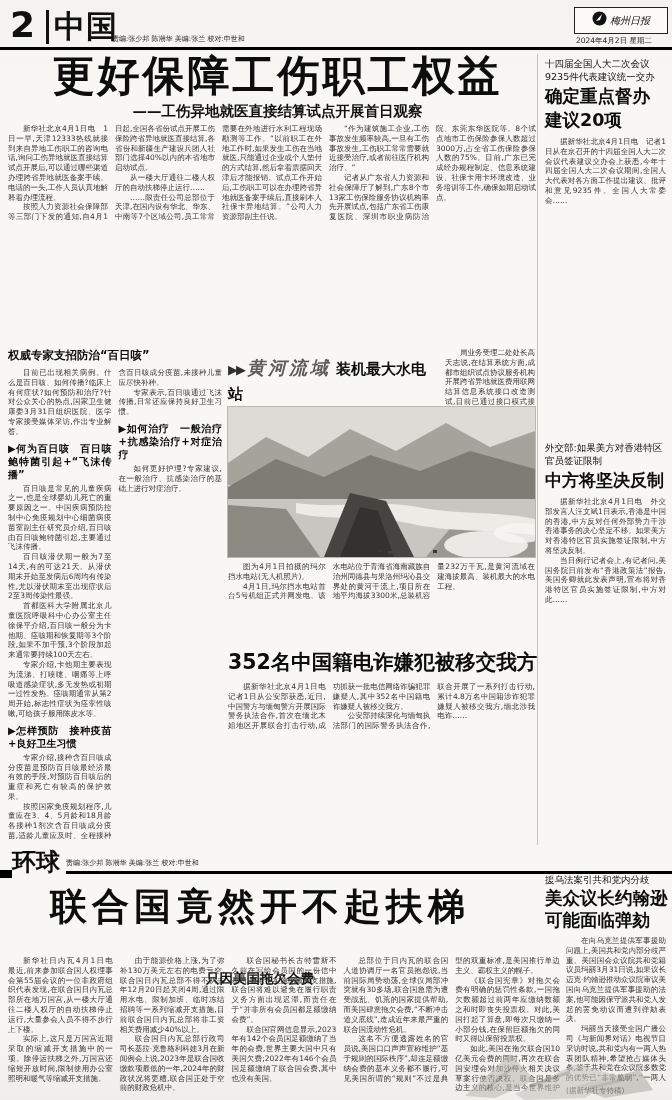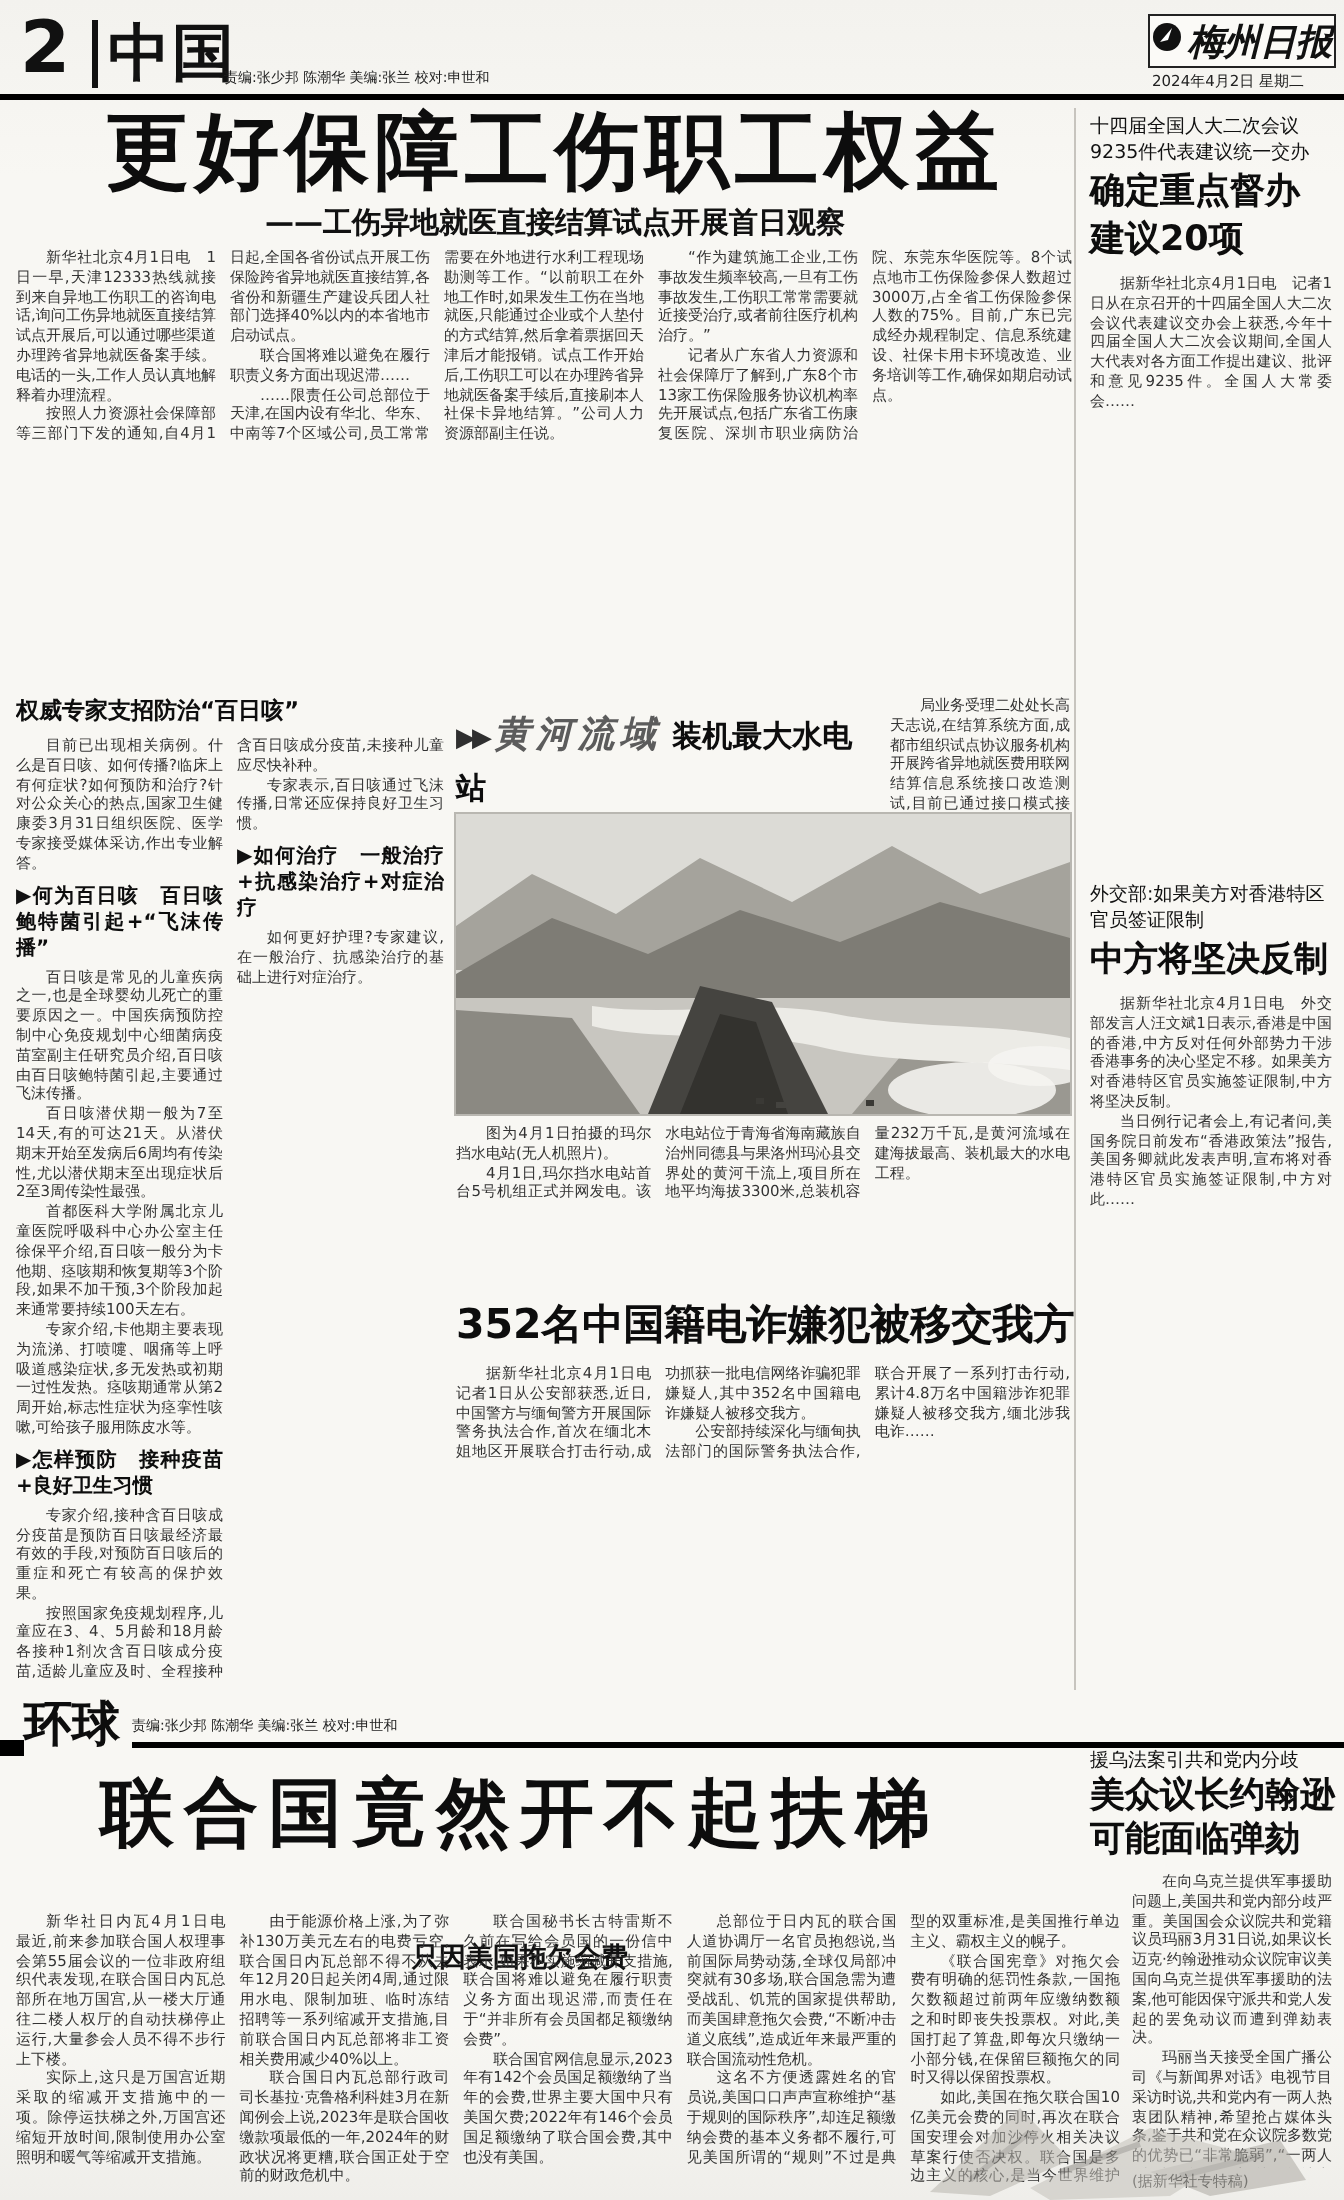--- a/index.html
+++ b/index.html
@@ -9,21 +9,21 @@
     font-family:"DejaVu Sans","Liberation Sans",sans-serif;color:#2a2a2a;
   }
   .abs{position:absolute;}
   
   .pagenum{left:10px;top:4px;font-size:36px;font-weight:800;color:#111;}
   .pagebar{left:46px;top:10px;width:3px;height:34px;background:#111;}
   .section-title{left:54px;top:6px;font-size:31px;font-weight:900;color:#111;letter-spacing:1px;}
   .credits{left:112px;top:34px;font-size:7px;color:#222;}
   .masthead{left:574px;top:7px;width:92px;height:25px;border:1.5px solid #222;background:#fbfaf7;
     display:flex;align-items:center;justify-content:center;gap:3px;}
-  .mtext{font-family:"DejaVu Serif","Liberation Serif",serif;font-style:italic;font-weight:bold;font-size:18px;color:#111;}
+  .mtext{font-family:"DejaVu Serif","Liberation Serif",serif;font-style:italic;font-weight:normal;font-size:10px;color:#111;}
   .issue-date{left:576px;top:36px;font-size:7.5px;color:#222;}
   .toprule{left:0;top:47px;width:672px;height:3px;background:#000;}
   
   .lead-head{left:20px;top:52px;width:515px;text-align:center;font-size:42px;font-weight:900;
     color:#0d0d0d;letter-spacing:3px;line-height:1.15;}
   .lead-sub{left:20px;top:102px;width:515px;text-align:center;font-size:14.5px;font-weight:700;color:#111;}
   .bodytext{font-size:7.5px;line-height:9.8px;text-align:justify;color:#333;}
   .bodytext p{margin:0;text-indent:2em;}
   .lead-body{left:8px;top:124px;width:528px;height:220px;column-count:5;column-gap:7px;overflow:hidden;}
   .lead-cont{left:445px;top:348px;width:90px;height:57px;overflow:hidden;}
@@ -86,21 +86,21 @@
   <span class="mtext">梅州日报</span>
 </div>
 <div class="abs issue-date">2024年4月2日 星期二</div>
 <div class="abs toprule"></div>
 
 <div class="abs lead-head">更好保障工伤职工权益</div>
 <div class="abs lead-sub">——工伤异地就医直接结算试点开展首日观察</div>
 <div class="abs lead-body bodytext">
     <p>新华社北京4月1日电　1日一早,天津12333热线就接到来自异地工伤职工的咨询电话,询问工伤异地就医直接结算试点开展后,可以通过哪些渠道办理跨省异地就医备案手续。电话的一头,工作人员认真地解释着办理流程。</p>
     <p>按照人力资源社会保障部等三部门下发的通知,自4月1日起,全国各省份试点开展工伤保险跨省异地就医直接结算,各省份和新疆生产建设兵团人社部门选择40%以内的本省地市启动试点。</p>
-    <p>联合国将难以避免在履行职责义务方面出现迟滞……</p>
+    <p>从一楼大厅通往二楼人权厅的自动扶梯停止运行……</p>
     <p>……限责任公司总部位于天津,在国内设有华北、华东、中南等7个区域公司,员工常常需要在外地进行水利工程现场勘测等工作。“以前职工在外地工作时,如果发生工伤在当地就医,只能通过企业或个人垫付的方式结算,然后拿着票据回天津后才能报销。试点工作开始后,工伤职工可以在办理跨省异地就医备案手续后,直接刷本人社保卡异地结算。”公司人力资源部副主任说。</p>
     <p>“作为建筑施工企业,工伤事故发生频率较高,一旦有工伤事故发生,工伤职工常常需要就近接受治疗,或者前往医疗机构治疗。”</p>
     <p>记者从广东省人力资源和社会保障厅了解到,广东8个市13家工伤保险服务协议机构率先开展试点,包括广东省工伤康复医院、深圳市职业病防治院、东莞东华医院等。8个试点地市工伤保险参保人数超过3000万,占全省工伤保险参保人数的75%。目前,广东已完成经办规程制定、信息系统建设、社保卡用卡环境改造、业务培训等工作,确保如期启动试点。</p>
   </div>
 <div class="abs lead-cont bodytext">
     <p>局业务受理二处处长高天志说,在结算系统方面,成都市组织试点协议服务机构开展跨省异地就医费用联网结算信息系统接口改造测试,目前已通过接口模式接入全国工伤保险就医系统,为社保经办机构、协议服务机构协同办理工伤保险跨省异地就医业务提供了支撑。</p>
   </div>
 
 <div class="abs side-rule"></div>
 <div class="abs npc">

